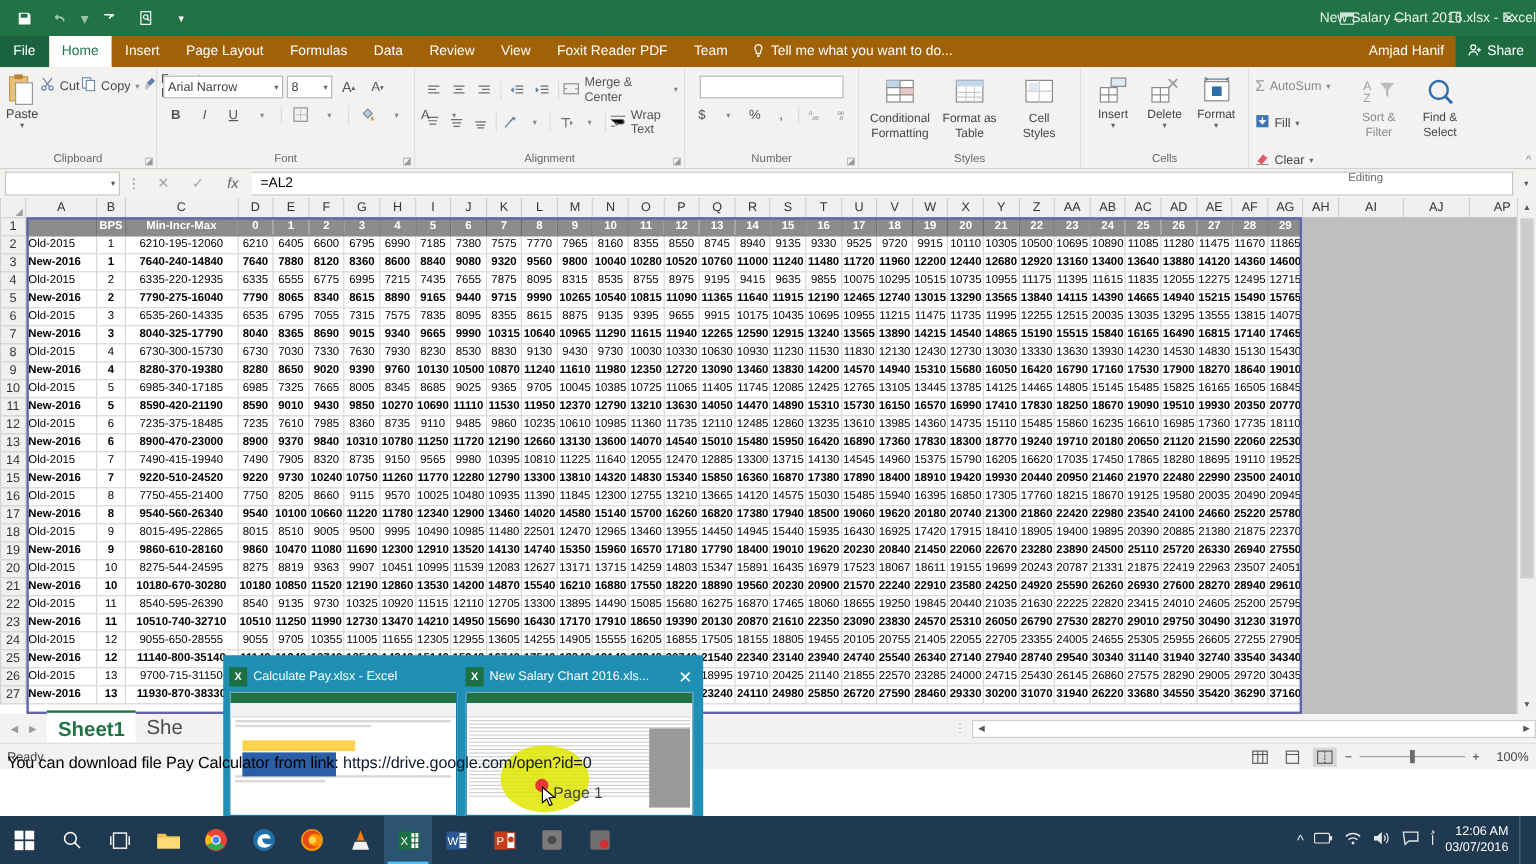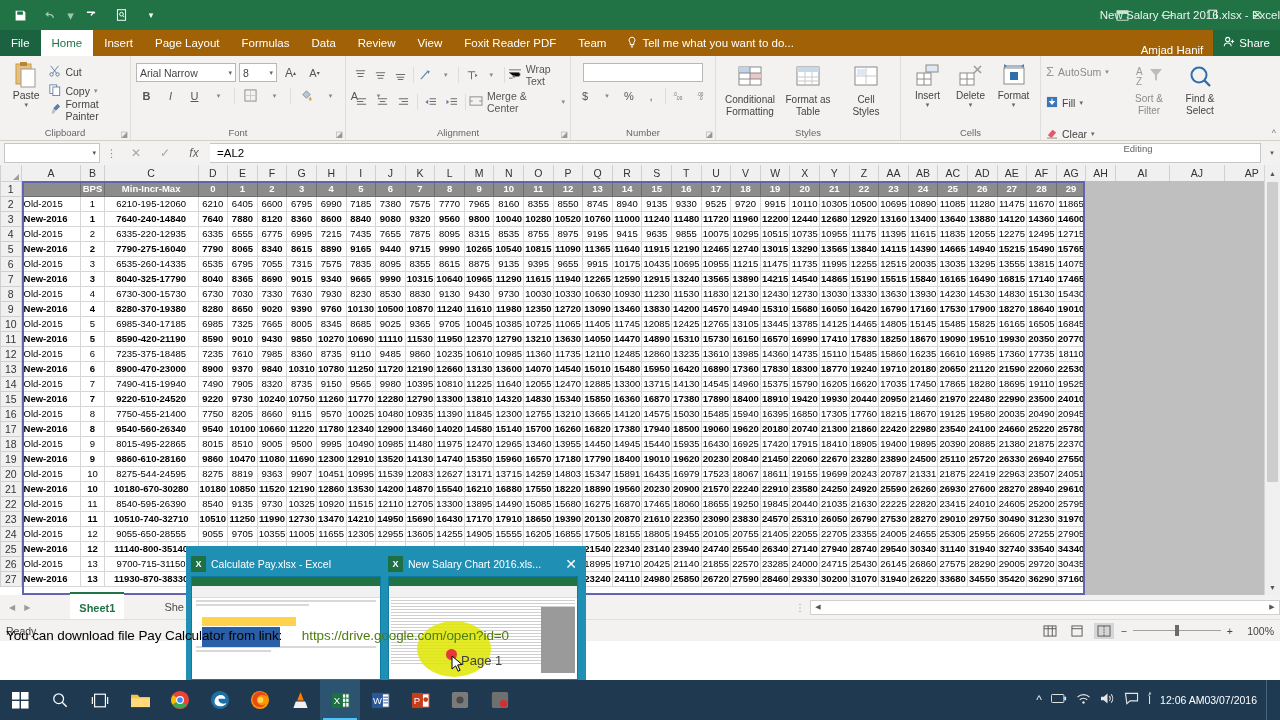--- a/index.html
+++ b/index.html
@@ -39,21 +39,21 @@
     height: 26px; background: #a16207; display: flex; align-items: stretch;
     position: relative;
   }
   .tab {
     padding: 0 11px; display: flex; align-items: center;
     color: #fff; font-size: 11.5px; white-space: nowrap;
   }
   .tab.file { background: #1b6340; }
   .tab.active { background: #fff; color: #217346; }
   .tellme { display: flex; align-items: center; gap: 5px; padding: 0 10px; color: #fff; font-size: 11.5px; }
-  .tb-right { position: absolute; right: 0; top: 0; height: 26px; display: flex; align-items: flex-end; gap: 0; }
+  .tb-right { position: absolute; right: 0; top: 0; height: 26px; display: flex; align-items: center; gap: 0; }
   .username { color: #fff; font-size: 11.5px; padding: 0 10px; }
   .share-btn {
     display: flex; align-items: center; gap: 4px; color: #fff; font-size: 11.5px;
     padding: 0 10px; height: 26px; background: #1d6a41;
   }
 
   
   .ribbon {
     height: 85px; background: #f3f2f1; border-bottom: 1px solid #d4d0c8;
     display: flex; position: relative; font-size: 10.5px; color: #444;
@@ -63,21 +63,21 @@
   .rgroup-body { flex: 1; display: flex; align-items: flex-start; }
   .rgroup-label {
     text-align: center; font-size: 9.5px; color: #666; height: 14px; line-height: 14px;
     position: relative;
   }
   .dlg { position: absolute; right: 2px; bottom: 1px; font-size: 8px; color: #999; }
 
   
   .paste-btn { width: 48px; display: flex; flex-direction: column; align-items: center; padding-top: 2px; }
   .paste-ico { width: 26px; height: 28px; position: relative; }
-  .clip-list { display: flex; flex-direction: column; gap: 2px; padding-top: 4px; padding-left: 2px; }
+  .clip-list { display: flex; flex-direction: row; gap: 2px; padding-top: 4px; padding-left: 2px; }
   .clip-item { display: flex; align-items: center; gap: 4px; font-size: 10.5px; height: 17px; }
 
   
   .font-row { display: flex; align-items: center; gap: 3px; margin-bottom: 4px; }
   .combo {
     background: #fff; border: 1px solid #b7b7b7; height: 19px; display: flex; align-items: center;
     padding: 0 3px; font-size: 10.5px; position: relative;
   }
   .combo .caret { margin-left: auto; font-size: 7px; color: #666; padding-left: 5px; }
   .fname { width: 100px; }
@@ -168,21 +168,21 @@
     background: #f0f0f0; border-left: 1px solid #d6d6d6;
     display: flex; flex-direction: column; align-items: center;
   }
   .vs-arrow { width: 16px; height: 16px; display: flex; align-items: center; justify-content: center; font-size: 7px; color: #555; }
   .vs-thumb { width: 11px; background: #cdcdcd; margin: 1px 0; }
 
   
   .sheetbar { height: 24px; background: #f3f2f1; display: flex; align-items: center; position: relative; }
   .nav-arrows { display: flex; gap: 9px; padding: 0 9px; color: #9a9a9a; font-size: 8px; }
   .stab {
-    padding: 0 9px; height: 31px; display: flex; align-items: center; font-size: 11px; color: #4b4b4b; margin-left: 31px;
+    padding: 0 9px; height: 31px; display: flex; align-items: center; font-size: 17px; color: #4b4b4b;
   }
   .stab.active { background: #fff; color: #217346; font-weight: bold; border-top: 2px solid #217346; }
   .hscroll-area { position: absolute; right: 0; top: 0; height: 24px; display: flex; align-items: center; }
   .hs-track {
     width: 470px; height: 15px; background: #fff; border: 1px solid #d0cece;
     display: flex; align-items: center; justify-content: space-between;
   }
   .hs-arrow { width: 14px; text-align: center; font-size: 7px; color: #555; }
   .hs-grip { color: #a8a8a8; font-size: 10px; padding-right: 5px; }
 
@@ -198,21 +198,21 @@
   .zoomslider { display: flex; align-items: center; gap: 6px; }
   .zs-track { width: 88px; height: 1px; background: #a0a0a0; position: relative; }
   .zs-thumb { position: absolute; left: 42px; top: -5px; width: 4px; height: 11px; background: #6b6b6b; }
   .zoomval { width: 34px; text-align: right; font-size: 10.5px; }
 
   
   .caption {
     position: absolute; left: 6px; top: 628px; font-size: 13.5px; color: #000;
     white-space: nowrap; z-index: 60; letter-spacing: -0.1px;
   }
-  .caption .lnk { color: #4d7c0f; margin-left: 16px; }
+  .caption .lnk { color: #0f172a; }
 
   
   .thumbs {
     position: absolute; left: 186px; top: 546px; width: 400px; height: 134px;
     background: #1f8fb4; display: flex; padding: 6px 5px 0 5px; gap: 7px; z-index: 50;
   }
   .thumb { width: 190px; display: flex; flex-direction: column; }
   .thumb-hdr { height: 24px; display: flex; align-items: center; gap: 5px; position: relative; }
   .xl-ico {
     width: 15px; height: 16px; background: #1d7044; color: #fff; font-size: 9px;
@@ -246,21 +246,21 @@
   .tb-item {
     width: 40px; height: 40px; display: flex; align-items: center; justify-content: center;
     position: relative;
   }
   .tb-item.active { background: #2c5470; }
   .tb-item.active::after {
     content: ""; position: absolute; bottom: 0; left: 3px; right: 3px; height: 2px; background: #4fc3f7;
   }
   .tray { position: absolute; right: 0; display: flex; align-items: center; height: 40px; gap: 9px; padding-right: 8px; color: #fff; }
   .tray-ic { font-size: 12px; color: #e6e6e6; }
-  .clock { display: flex; flex-direction: row; align-items: flex-end; font-size: 10.5px; line-height: 13px; color: #fff; }
+  .clock { display: flex; flex-direction: column; align-items: flex-end; font-size: 10.5px; line-height: 13px; color: #fff; }
   .show-desktop { width: 6px; height: 40px; border-left: 1px solid #44657d; }
 </style>
 </head>
 <body>
 
 <div id="app">
 
   <div class="titlebar">
     <div class="qat">
       <div class="qat-btn">
@@ -433,20 +433,61 @@
       </div>
       <div class="rgroup-label">Font</div>
       <span class="dlg">◪</span>
     </div>
 
     <div class="rgroup" style="width:225px">
       <div class="rgroup-body" style="flex-direction:column;padding-top:4px">
         <div class="al-row">
           <div class="ic-btn">
             <svg width="13" height="12" viewBox="0 0 14 13">
+                <path stroke="#6d6d6d" stroke-width="1.1" d="M2 3h10M2 6h7M2 9h10"></path>
+              </svg>
+          </div>
+          <div class="ic-btn">
+            <svg width="13" height="12" viewBox="0 0 14 13">
+                <path stroke="#6d6d6d" stroke-width="1.1" d="M2 3h10M4 6h6M2 9h10"></path>
+              </svg>
+          </div>
+          <div class="ic-btn">
+            <svg width="13" height="12" viewBox="0 0 14 13">
+                <path stroke="#6d6d6d" stroke-width="1.1" d="M2 3h10M5 6h7M2 9h10"></path>
+              </svg>
+          </div>
+          <div class="sep-v"></div>
+          <div class="ic-btn">
+            <svg width="13" height="12" viewBox="0 0 14 13">
+                <path stroke="#6d6d6d" stroke-width="1.1" d="M6 3h7M6 6h7M6 9h7"></path>
+                <path fill="#5b7fa6" d="M4.5 4l-3 2.5 3 2.5z"></path>
+              </svg>
+          </div>
+          <div class="ic-btn">
+            <svg width="13" height="12" viewBox="0 0 14 13">
+                <path stroke="#6d6d6d" stroke-width="1.1" d="M6 3h7M6 6h7M6 9h7"></path>
+                <path fill="#5b7fa6" d="M1.5 4l3 2.5-3 2.5z"></path>
+              </svg>
+          </div>
+          <div class="sep-v"></div>
+          <div class="al-txt">
+            <span>
+              <svg width="14" height="12" viewBox="0 0 15 13">
+                  <rect x="1" y="2" width="13" height="9" fill="none" stroke="#8a8a8a"></rect>
+                  <path stroke="#8a8a8a" d="M1 6.5h3M11 6.5h3"></path>
+                </svg>
+            </span>
+            <span>Merge &amp; Center</span>
+            <span style="font-size:7px;color:#888">▾</span>
+          </div>
+        </div>
+        <div class="al-row">
+          <div class="ic-btn">
+            <svg width="13" height="12" viewBox="0 0 14 13">
                 <path stroke="#6d6d6d" stroke-width="1.1" d="M2 2h10M3 5h8M4 8h6"></path>
               </svg>
           </div>
           <div class="ic-btn">
             <svg width="13" height="12" viewBox="0 0 14 13">
                 <path stroke="#6d6d6d" stroke-width="1.1" d="M2 4h10M3 7h8M4 10h6"></path>
               </svg>
           </div>
           <div class="ic-btn">
             <svg width="13" height="12" viewBox="0 0 14 13">
@@ -472,61 +513,20 @@
           <div class="sep-v"></div>
           <div class="al-txt">
             <span>
               <svg width="14" height="12" viewBox="0 0 15 13">
                   <path stroke="#6d6d6d" stroke-width="1" d="M1 2h13M1 5h10a2 2 0 010 4H6"></path>
                   <path fill="#6d6d6d" d="M7 7l-2.5 2L7 11z"></path>
                   <path stroke="#6d6d6d" stroke-width="1" d="M1 11h4"></path>
                 </svg>
             </span>
             <span>Wrap Text</span>
-          </div>
-        </div>
-        <div class="al-row">
-          <div class="ic-btn">
-            <svg width="13" height="12" viewBox="0 0 14 13">
-                <path stroke="#6d6d6d" stroke-width="1.1" d="M2 3h10M2 6h7M2 9h10"></path>
-              </svg>
-          </div>
-          <div class="ic-btn">
-            <svg width="13" height="12" viewBox="0 0 14 13">
-                <path stroke="#6d6d6d" stroke-width="1.1" d="M2 3h10M4 6h6M2 9h10"></path>
-              </svg>
-          </div>
-          <div class="ic-btn">
-            <svg width="13" height="12" viewBox="0 0 14 13">
-                <path stroke="#6d6d6d" stroke-width="1.1" d="M2 3h10M5 6h7M2 9h10"></path>
-              </svg>
-          </div>
-          <div class="sep-v"></div>
-          <div class="ic-btn">
-            <svg width="13" height="12" viewBox="0 0 14 13">
-                <path stroke="#6d6d6d" stroke-width="1.1" d="M6 3h7M6 6h7M6 9h7"></path>
-                <path fill="#5b7fa6" d="M4.5 4l-3 2.5 3 2.5z"></path>
-              </svg>
-          </div>
-          <div class="ic-btn">
-            <svg width="13" height="12" viewBox="0 0 14 13">
-                <path stroke="#6d6d6d" stroke-width="1.1" d="M6 3h7M6 6h7M6 9h7"></path>
-                <path fill="#5b7fa6" d="M1.5 4l3 2.5-3 2.5z"></path>
-              </svg>
-          </div>
-          <div class="sep-v"></div>
-          <div class="al-txt">
-            <span>
-              <svg width="14" height="12" viewBox="0 0 15 13">
-                  <rect x="1" y="2" width="13" height="9" fill="none" stroke="#8a8a8a"></rect>
-                  <path stroke="#8a8a8a" d="M1 6.5h3M11 6.5h3"></path>
-                </svg>
-            </span>
-            <span>Merge &amp; Center</span>
-            <span style="font-size:7px;color:#888">▾</span>
           </div>
         </div>
       </div>
       <div class="rgroup-label">Alignment</div>
       <span class="dlg">◪</span>
     </div>
 
     <div class="rgroup" style="width:145px">
       <div class="rgroup-body" style="flex-direction:column;padding-top:4px;align-items:center">
         <div class="numfmt">
@@ -1437,21 +1437,21 @@
             <td class="cell">9</td>
             <td class="cell">8015-495-22865</td>
             <td class="cell">8015</td>
             <td class="cell">8510</td>
             <td class="cell">9005</td>
             <td class="cell">9500</td>
             <td class="cell">9995</td>
             <td class="cell">10490</td>
             <td class="cell">10985</td>
             <td class="cell">11480</td>
-            <td class="cell">11975</td>
+            <td class="cell">22501</td>
             <td class="cell">12470</td>
             <td class="cell">12965</td>
             <td class="cell">13460</td>
             <td class="cell">13955</td>
             <td class="cell">14450</td>
             <td class="cell">14945</td>
             <td class="cell">15440</td>
             <td class="cell">15935</td>
             <td class="cell">16430</td>
             <td class="cell">16925</td>

